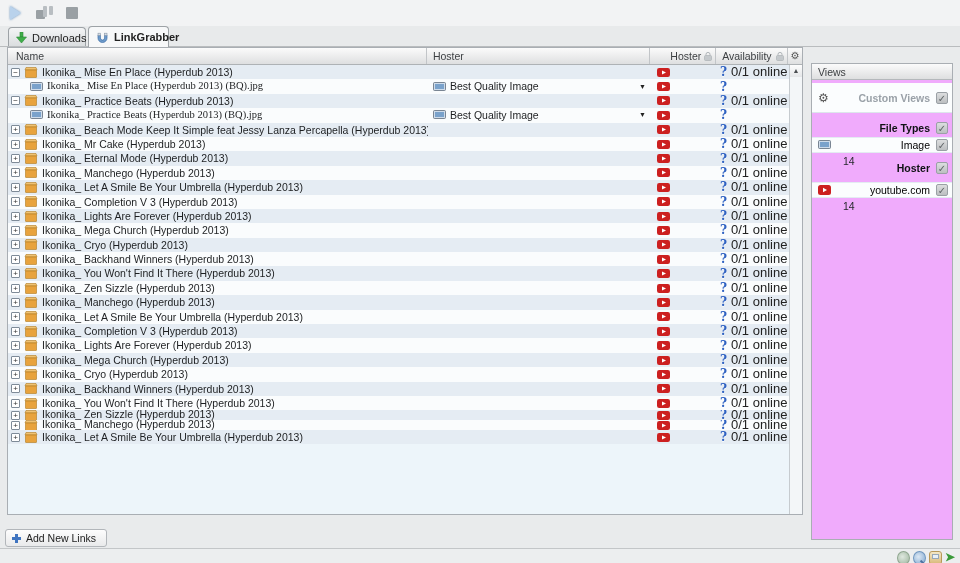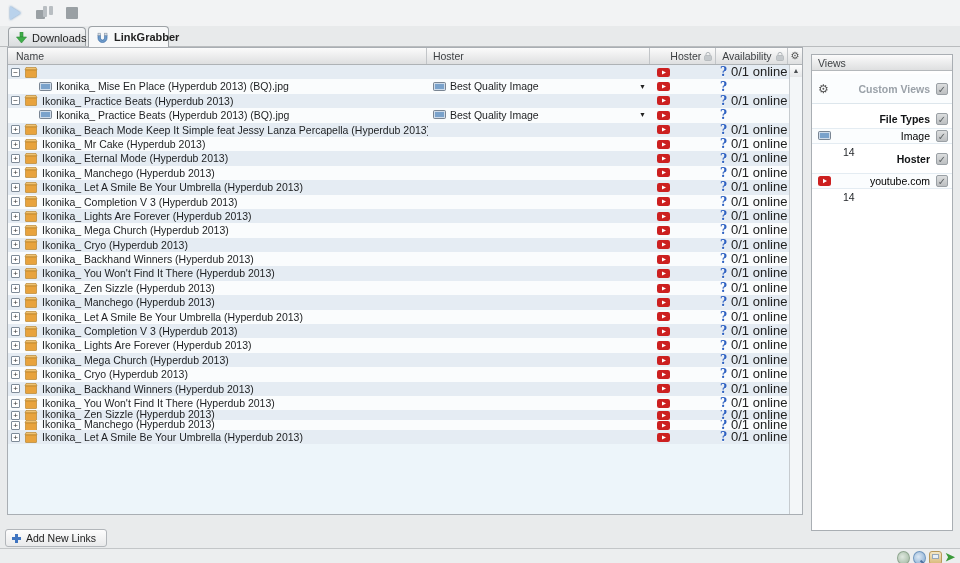--- a/index.html
+++ b/index.html
@@ -49,38 +49,38 @@
   .rows{position:absolute;left:0;top:17px;width:784px;bottom:0;overflow:hidden;}
   .row{display:flex;height:14.4px;line-height:14.4px;font-size:10.5px;color:#1d1f21;white-space:nowrap;}
   .row.compressed{height:9.8px;line-height:9.8px;}
   .row.alt{background:#e5ecf3;}
   .row.white{background:#fafcfd;}
   .cell{overflow:hidden;}
   .c-name{width:420px;display:flex;align-items:center;gap:4px;padding-left:3px;}
   .c-variant{width:224px;display:flex;align-items:center;gap:4px;padding-left:5px;position:relative;}
   .c-hoster{width:66px;display:flex;align-items:center;padding-left:5px;}
   .c-avail{width:74px;display:flex;align-items:center;gap:4px;padding-left:2px;}
-  .row.link .c-name{padding-left:31px;}
+  .row.link .c-name{padding-left:22px;font-family:Liberation Serif, serif;}
   .expander{width:9px;height:9px;border:1px solid #7e8b98;background:#fff;border-radius:1px;
     font-size:8px;line-height:7px;text-align:center;color:#333;flex:0 0 9px;cursor:pointer;}
   .qmark{font-family:"DejaVu Serif",serif;font-weight:bold;font-size:12px;color:#2f62c2;
     text-shadow:0 1px 0 rgba(255,255,255,.7);line-height:1;}
   .avail-text{font-size:13px;color:#222;}
   .var-arrow{position:absolute;right:6px;top:50%;transform:translateY(-50%);
     font-size:7px;color:#222;cursor:pointer;}
   .icon-svg{flex:0 0 auto;display:inline-block;}
 
   .vscroll{position:absolute;right:0;top:17px;width:13px;bottom:0;background:#f3f6f8;
     border-left:1px solid #c6cbcf;}
   .vs-up{height:12px;text-align:center;font-size:7px;color:#4a4e52;line-height:12px;cursor:pointer;
     background:linear-gradient(#fdfdfd,#e4e6e8);}
 
   
-  .views-panel{position:absolute;left:811px;top:7px;width:142px;height:477px;
-    border:1px solid #a9aeb3;background:#ffffff;font-size:10.5px;}
+  .views-panel{position:absolute;left:811px;top:16px;width:142px;height:477px;
+    border:1px solid #a9aeb3;background:#f0abfc;font-size:10.5px;}
   .vp-head{height:16px;line-height:16px;padding-left:6px;color:#3c3f42;
     background:linear-gradient(#fbfbfb,#dedfe0);border-bottom:1px solid #b4b8bb;}
   .vp-row{display:flex;align-items:center;padding:0 4px 0 6px;}
   .vp-custom{height:30px;background:#fbfdfe;border-bottom:1px solid #dde6ec;margin-top:3px;}
   .vp-custom .vp-label{color:#9aa1a8;font-weight:bold;}
   .vp-sec{height:18px;margin-top:6px;}
   .vp-sec .vp-label{font-weight:bold;color:#101214;}
   .vp-item{height:16px;background:#fbfdfe;border-top:1px solid #e4ecf2;border-bottom:1px solid #e4ecf2;}
   .vp-count{margin-left:12px;color:#26292c;margin-top:32px;}
   .vp-label{margin-left:auto;margin-right:6px;}
@@ -174,20 +174,21 @@
 
     <div class="rows" id="rows">
         <div class="row package alt">
     <div class="cell c-name">
       <span class="expander">−</span>
       <svg class="icon-svg pkg-ic" width="14" height="11" viewBox="0 0 14 11">
         <polygon points="1,3 13,3 12,0.5 2,0.5" fill="#f0c272" stroke="#b07a20" stroke-width="0.6"></polygon>
         <rect x="1.5" y="3" width="11" height="7.5" rx="0.5" fill="#e8a33d" stroke="#b07a20" stroke-width="0.6"></rect>
       </svg>
 
+      <span class="name-text">Ikonika_ Mise En Place (Hyperdub 2013)</span>
     </div>
     <div class="cell c-variant">
 
       <span class="var-text"></span>
 
     </div>
     <div class="cell c-hoster">
       <svg class="icon-svg" width="13" height="9" viewBox="0 0 13 9">
         <rect x="0" y="0" width="13" height="9" rx="2.2" fill="#cc2020"></rect>
         <polygon points="5,2.4 9,4.5 5,6.6" fill="#ffffff"></polygon>

